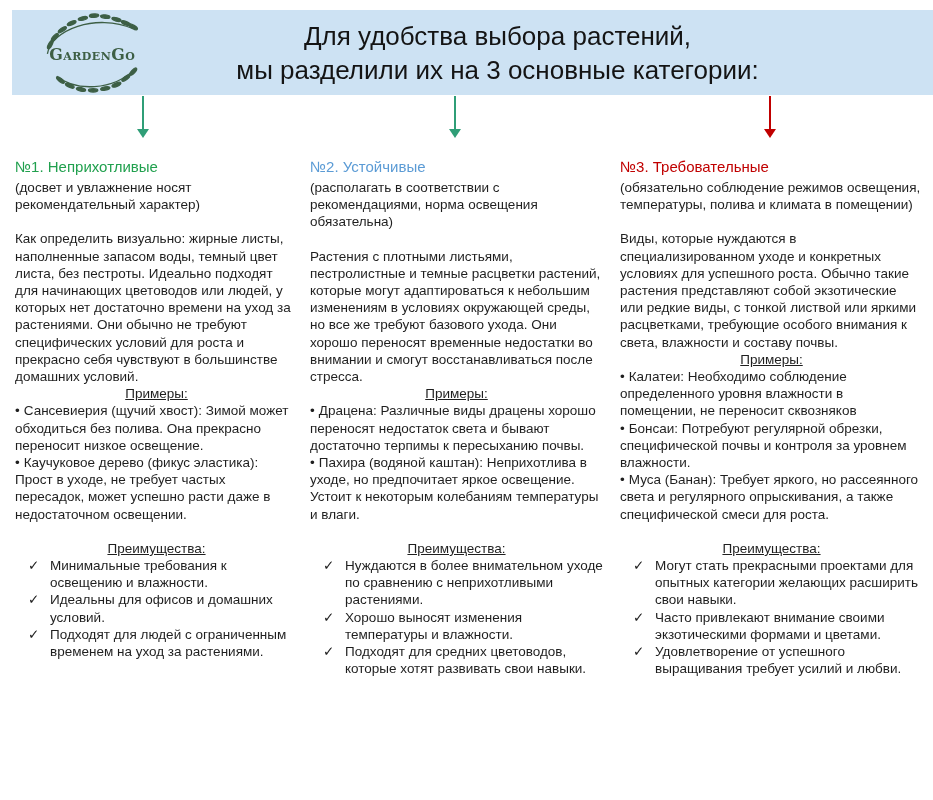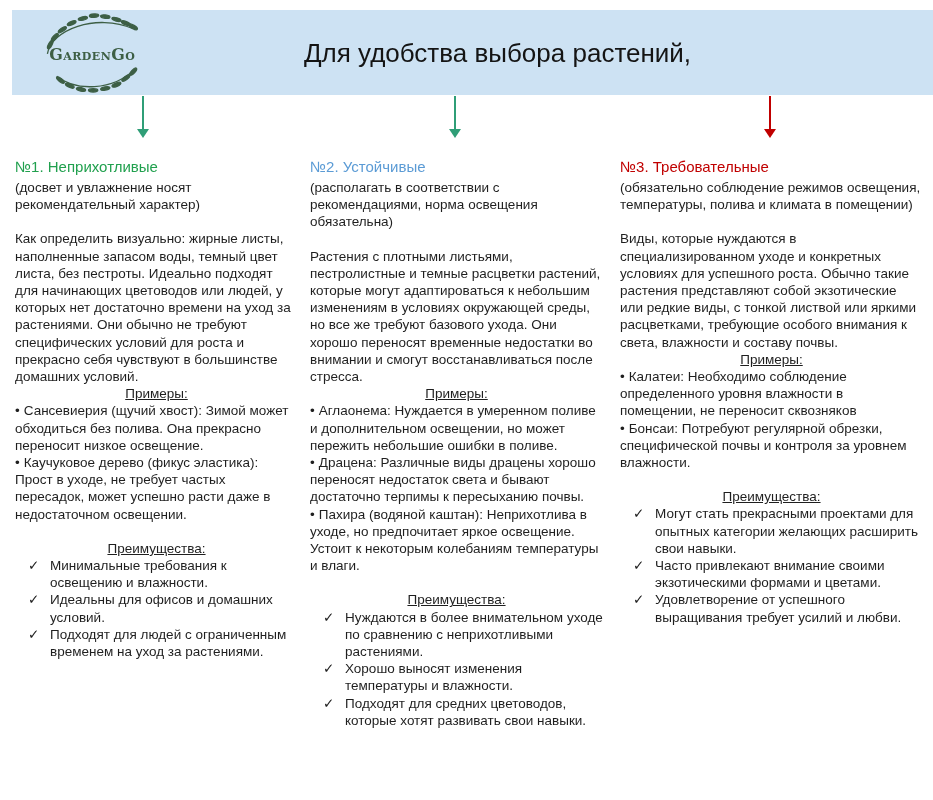--- a/index.html
+++ b/index.html
@@ -89,20 +89,21 @@
           <ellipse cx="88" cy="79" rx="5" ry="1.8" transform="rotate(-22 88 79)"></ellipse>
           <ellipse cx="98" cy="72" rx="5" ry="1.8" transform="rotate(-36 98 72)"></ellipse>
           <ellipse cx="106" cy="65" rx="5" ry="1.8" transform="rotate(-48 106 65)"></ellipse>
         </g>
       </g>
       <text x="62" y="52" text-anchor="middle" font-size="17">GardenGo</text>
     </svg>
   </div>
   <div class="title-wrap">
     <div>Для удобства выбора растений,</div>
+    <div>мы разделили их на 3 основные категории:</div>
   </div>
 </header>
 
 <div class="arrow arrow-1" style="color:#2F9E77">
   <div class="stem" style="background:#2F9E77"></div>
   <div class="head"></div>
 </div>
 <div class="arrow arrow-2" style="color:#2F9E77">
   <div class="stem" style="background:#2F9E77"></div>
   <div class="head"></div>
@@ -133,21 +134,20 @@
       <span class="mark">✓</span>
       <span class="ctext">Подходят для людей с ограниченным временем на уход за растениями.</span>
     </div>
 </section>
 
 <section class="col col-2">
   <h2 class="col-title" style="color:#5B9BD5">№2. Устойчивые</h2>
   <p class="subtitle">(располагать в соответствии с рекомендациями, норма освещения обязательна)</p>
   <p class="desc">Растения с плотными листьями, пестролистные и темные расцветки растений, которые могут адаптироваться к небольшим изменениям в условиях окружающей среды, но все же требуют базового ухода. Они хорошо переносят временные недостатки во внимании и смогут восстанавливаться после стресса.</p>
   <p class="label">Примеры:</p>
-  <p class="bullet"><span class="b">•</span><span>Аглаонема: Нуждается в умеренном поливе и дополнительном освещении, но может пережить небольшие ошибки в поливе.</span></p>
   <p class="bullet"><span class="b">•</span><span>Драцена: Различные виды драцены хорошо переносят недостаток света и бывают достаточно терпимы к пересыханию почвы.</span></p>
   <p class="bullet"><span class="b">•</span><span>Пахира (водяной каштан): Неприхотлива в уходе, но предпочитает яркое освещение. Устоит к некоторым колебаниям температуры и влаги.</span></p>
   <div class="gap"></div>
   <p class="label">Преимущества:</p>
   <div class="check">
       <span class="mark">✓</span>
       <span class="ctext">Нуждаются в более внимательном уходе по сравнению с неприхотливыми растениями.</span>
     </div>
   <div class="check">
       <span class="mark">✓</span>
@@ -159,20 +159,21 @@
     </div>
 </section>
 
 <section class="col col-3">
   <h2 class="col-title" style="color:#C00000">№3. Требовательные</h2>
   <p class="subtitle">(обязательно соблюдение режимов освещения, температуры, полива и климата в помещении)</p>
   <p class="desc">Виды, которые нуждаются в специализированном уходе и конкретных условиях для успешного роста. Обычно такие растения представляют собой экзотические или редкие виды, с тонкой листвой или яркими расцветками, требующие особого внимания к света, влажности и составу почвы.</p>
   <p class="label">Примеры:</p>
   <p class="bullet"><span class="b">•</span><span>Калатеи: Необходимо соблюдение определенного уровня влажности в помещении, не переносит сквозняков</span></p>
   <p class="bullet"><span class="b">•</span><span>Бонсаи: Потребуют регулярной обрезки, специфической почвы и контроля за уровнем влажности.</span></p>
+  <p class="bullet"><span class="b">•</span><span>Муса (Банан): Требует яркого, но рассеянного света и регулярного опрыскивания, а также специфической смеси для роста.</span></p>
   <div class="gap"></div>
   <p class="label">Преимущества:</p>
   <div class="check">
       <span class="mark">✓</span>
       <span class="ctext">Могут стать прекрасными проектами для опытных категории желающих расширить свои навыки.</span>
     </div>
   <div class="check">
       <span class="mark">✓</span>
       <span class="ctext">Часто привлекают внимание своими экзотическими формами и цветами.</span>
     </div>

